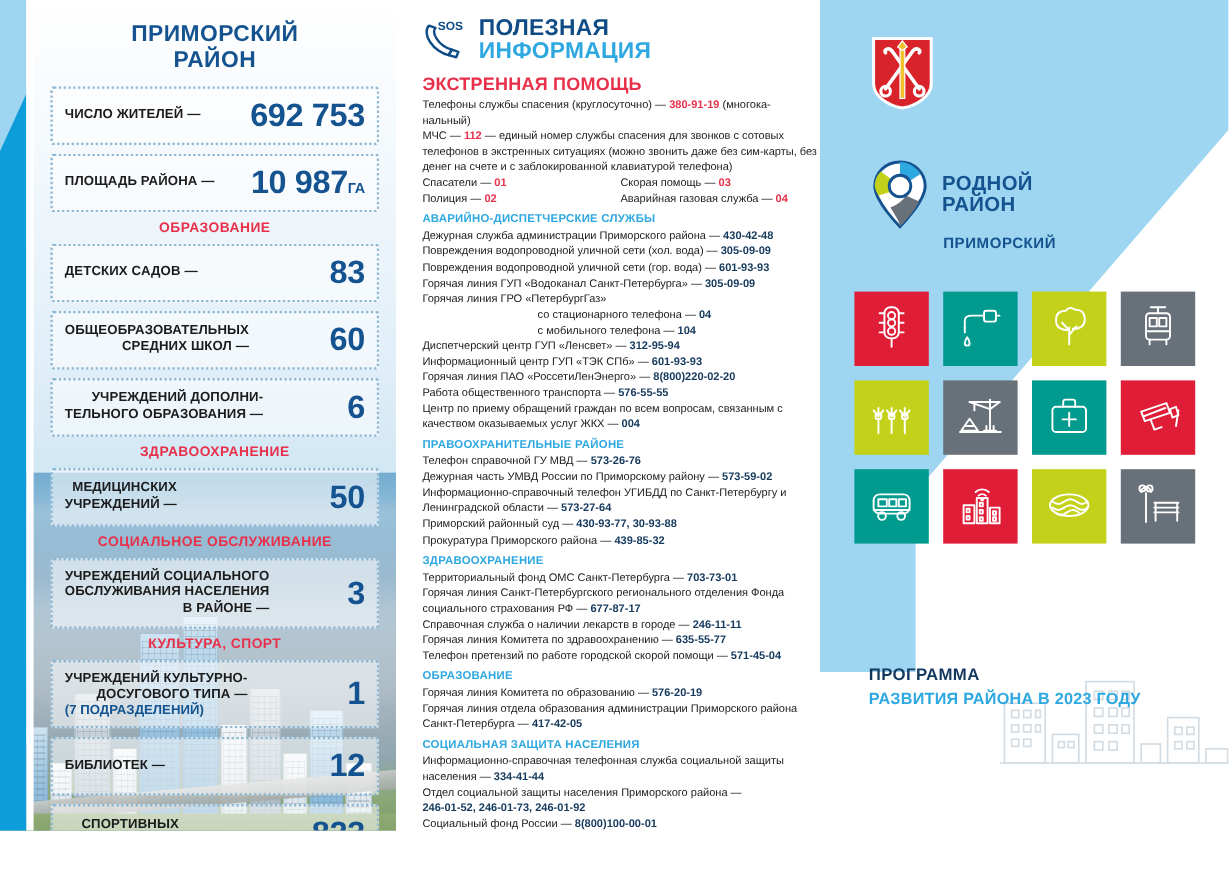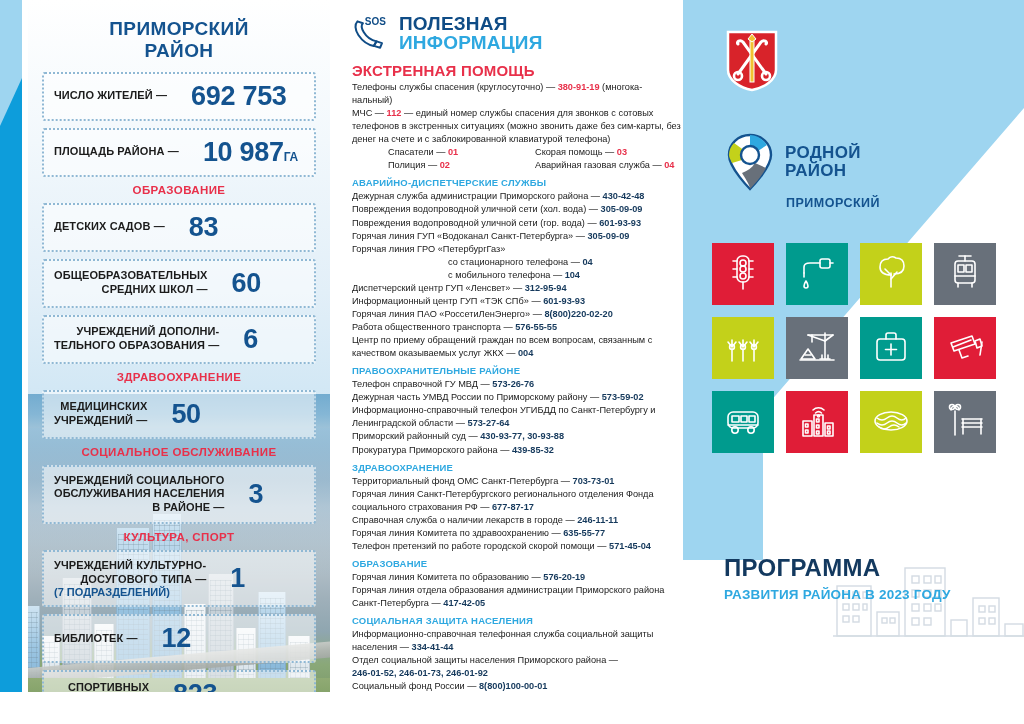--- a/index.html
+++ b/index.html
@@ -109,21 +109,21 @@
     margin-bottom: 10px;
   }
   .stat-box {
     border: 2px dotted #8fb8d4;
     border-radius: 3px;
     background: rgba(255,255,255,0.55);
     padding: 7px 10px;
     margin-bottom: 7px;
     display: flex;
     align-items: center;
-    justify-content: flex-start;
+    justify-content: space-between;
     gap: 24px;
     min-height: 36px;
   }
   .stat-label {
     color: #1b1b1b;
     font-weight: bold;
     font-size: 11px;
     text-align: right;
     line-height: 1.25;
     letter-spacing: .1px;
@@ -168,21 +168,21 @@
   .cat-blue {
     color: #2ea8e0; font-weight: bold; font-size: 9.5px;
     letter-spacing: .2px; margin: 5px 0 2px 0;
   }
   .entry {
     color: #202020; font-size: 9.2px; line-height: 1.42;
   }
   .entry b { color: #15395c; }
   .entry .num-red { color: #e8304a; font-weight: bold; }
   .entry.indent { padding-left: 96px; }
-  .two-col { display: flex; margin-left: 36px; }
+  .two-col { display: flex; }
   .two-col > div { flex: 1; }
 
   
   .right-panel {
     position: absolute; left: 683px; top: 0;
     width: 341px; height: 724px;
     background: #9ed5f0;
     clip-path: polygon(0 0, 100% 0, 100% 108px, 80px 410px, 80px 560px, 0 560px);
   }
   .right-wrap { position: absolute; left: 683px; top: 0; width: 341px; height: 724px; }
@@ -215,21 +215,21 @@
     display: flex; align-items: center; justify-content: center;
   }
   .icon-tile svg { width: 38px; height: 38px; }
 
   .skyline {
     position: absolute; left: 150px; bottom: 86px; width: 250px; height: 110px;
     opacity: .9;
   }
   .program-block { position: absolute; left: 724px; top: 554px; width: 290px; }
   .program-1 {
-    color: #13395f; font-weight: bold; font-size: 24px; letter-spacing: .3px;
+    color: #13395f; font-weight: bold; font-size: 14px; letter-spacing: .3px;
   }
   .program-2 {
     color: #2ea8e0; font-weight: bold; font-size: 13.5px; letter-spacing: .2px;
     margin-top: 5px;
   }
 </style>
 </head>
 <body>
 
 <div id="page">

